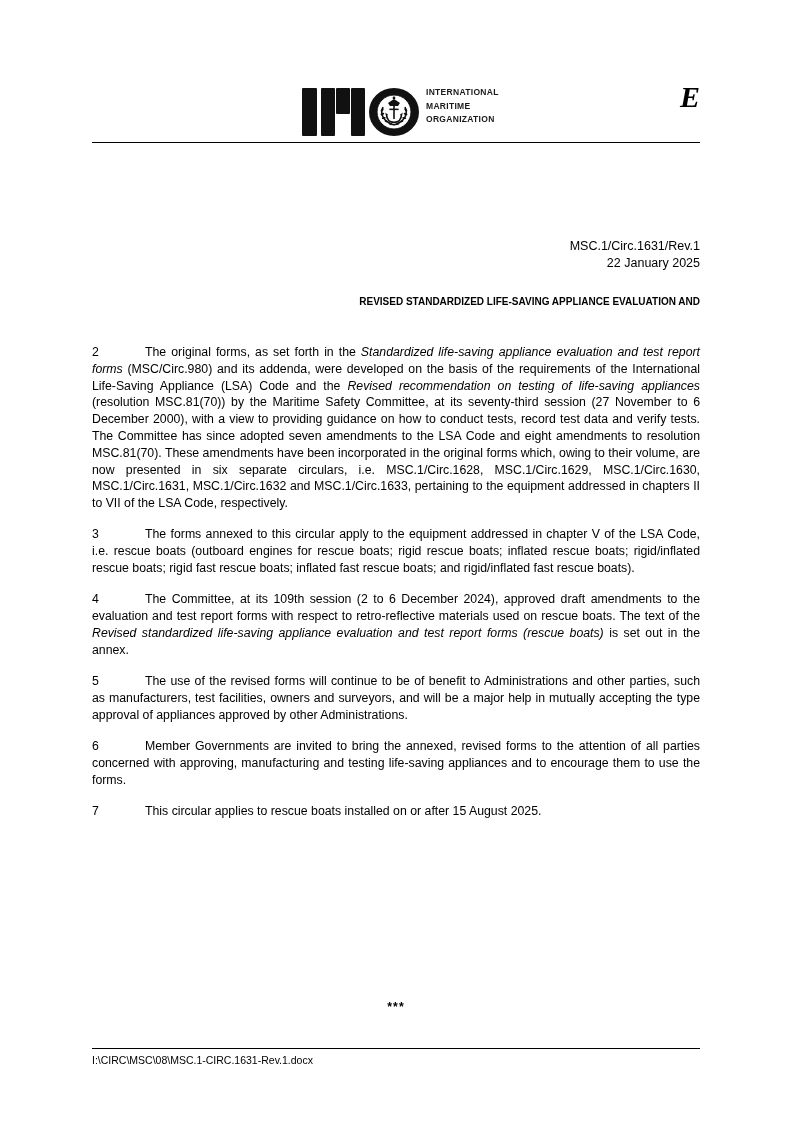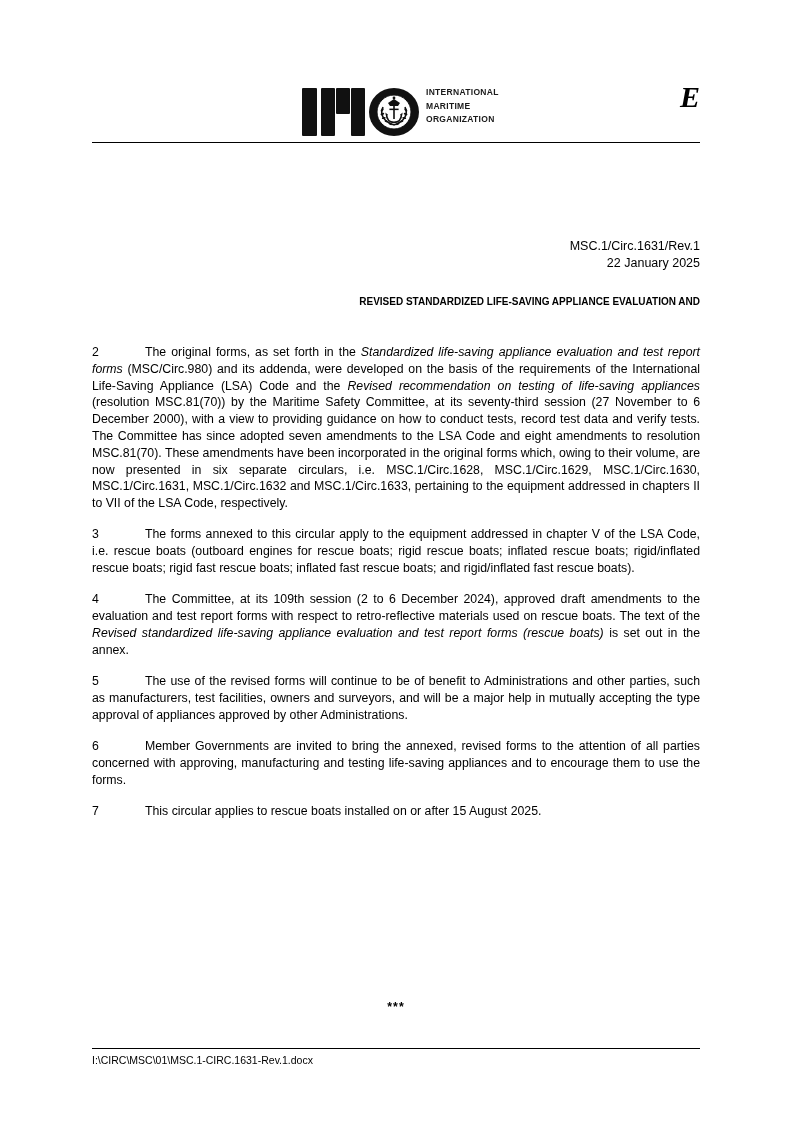--- a/index.html
+++ b/index.html
@@ -276,15 +276,15 @@
       <p class="para"><span class="num">4</span><span>The Committee, at its 109th session (2 to 6 December 2024), approved draft amendments to the evaluation and test report forms with respect to retro-reflective materials used on rescue boats. The text of the </span><i>Revised standardized life-saving appliance evaluation and test report forms (rescue boats)</i><span> is set out in the annex.</span></p>
       <p class="para"><span class="num">5</span><span>The use of the revised forms will continue to be of benefit to Administrations and other parties, such as manufacturers, test facilities, owners and surveyors, and will be a major help in mutually accepting the type approval of appliances approved by other Administrations.</span></p>
       <p class="para"><span class="num">6</span><span>Member Governments are invited to bring the annexed, revised forms to the attention of all parties concerned with approving, manufacturing and testing life-saving appliances and to encourage them to use the forms.</span></p>
       <p class="para"><span class="num">7</span><span>This circular applies to rescue boats installed on or after 15 August 2025.</span></p>
     </div>
 
   <div class="stars">***</div>
 
   <div class="rule rule-bottom"></div>
 
-  <div class="footer-path">I:\CIRC\MSC\01\MSC.1-CIRC.1631-Rev.1.docx</div>
+  <div class="footer-path">I:\CIRC\MSC\08\MSC.1-CIRC.1631-Rev.1.docx</div>
 
 </div>
 
 </body></html>

